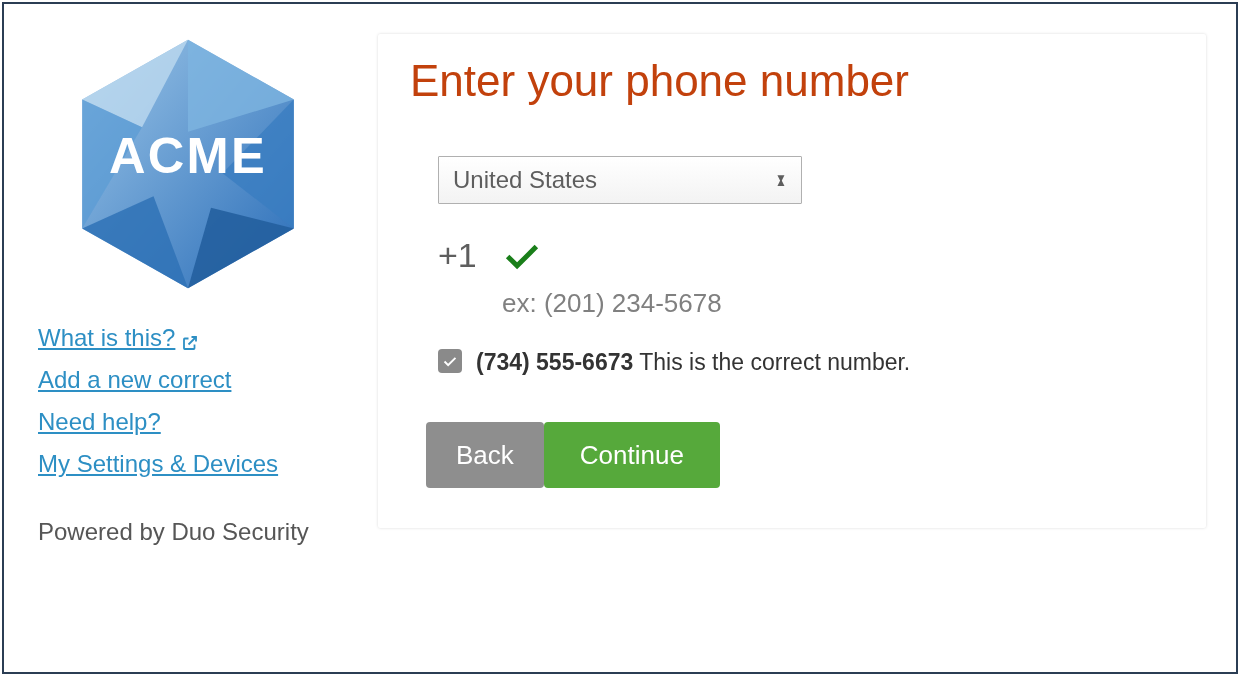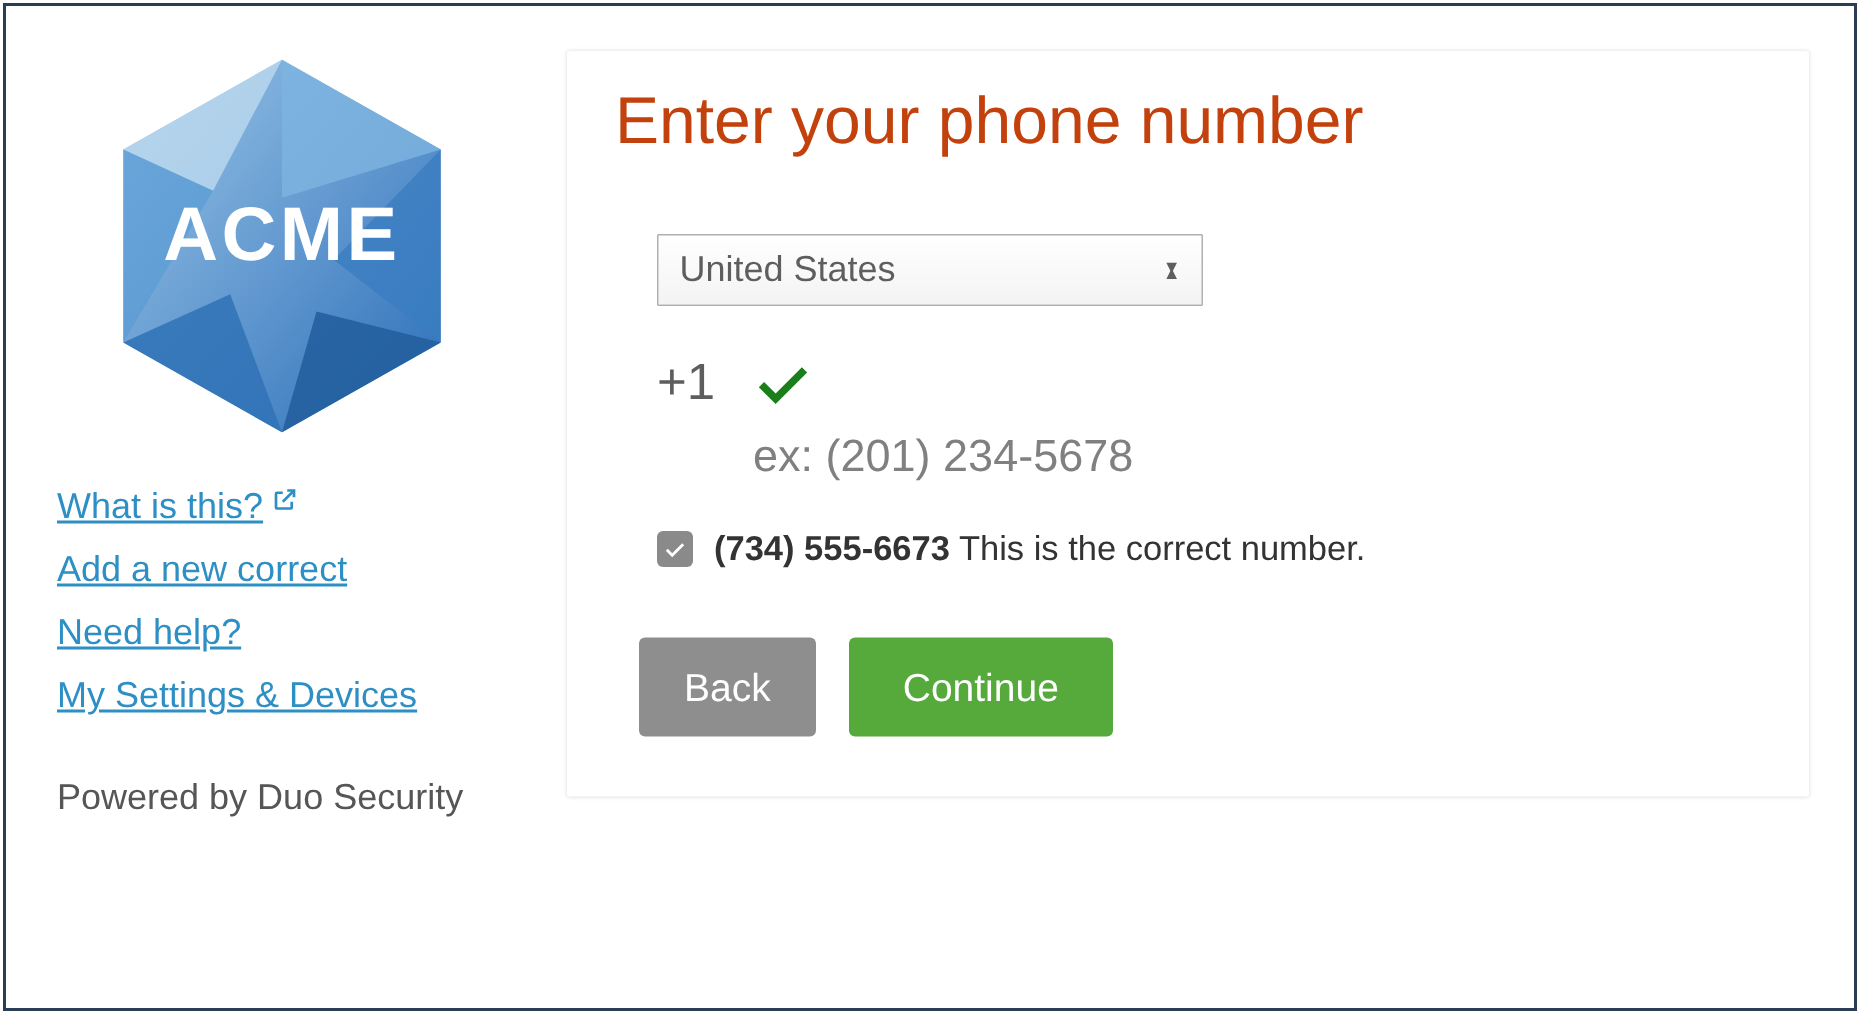--- a/index.html
+++ b/index.html
@@ -38,21 +38,21 @@
     flex-direction:column;
     gap: 14px;
     font-size: 24px;
     margin-bottom: 40px;
   }
   .side-links a {
     color: #2d8fc4;
     text-decoration: underline;
     width: fit-content;
     display:flex;
-    align-items:flex-start;
+    align-items:flex-end;
     gap:6px;
   }
   .ext-icon { width:18px; height:18px; color:#2d8fc4; }
   .powered {
     color:#565656;
     font-size: 24px;
   }
   .panel {
     flex: 1;
     background:#fff;
@@ -103,45 +103,43 @@
     border-radius: 6px;
     font-size: 36px;
     color:#5e5e5e;
     padding: 0 18px;
     outline:none;
   }
   .check-icon { width:42px; height:42px; color:#1a7f1a; margin-left:6px;}
   .example {
     margin-left: 92px;
     margin-top: 12px;
-    font-size: 30px;
+    font-size: 26px;
     color:#808080;
   }
   .confirm-row {
     margin-top: 30px;
     margin-left: 28px;
     display:flex;
-    align-items:center;
     gap: 14px;
     font-size: 23px;
   }
   .chk {
     width:24px; height:24px;
     border-radius:4px;
     background:#8a8a8a;
     display:flex; align-items:center; justify-content:center;
     cursor:pointer;
   }
   .chk svg { width:16px; height:16px; color:#fff; }
   .formatted { font-weight:700; }
   .buttons {
     margin-top: 46px;
     margin-left: 16px;
     display:flex;
-    gap: 22px;
   }
   .btn {
     height: 66px;
     border:none;
     border-radius:4px;
     font-size: 26px;
     color:#fff;
     padding: 0 30px;
     cursor:pointer;
   }

